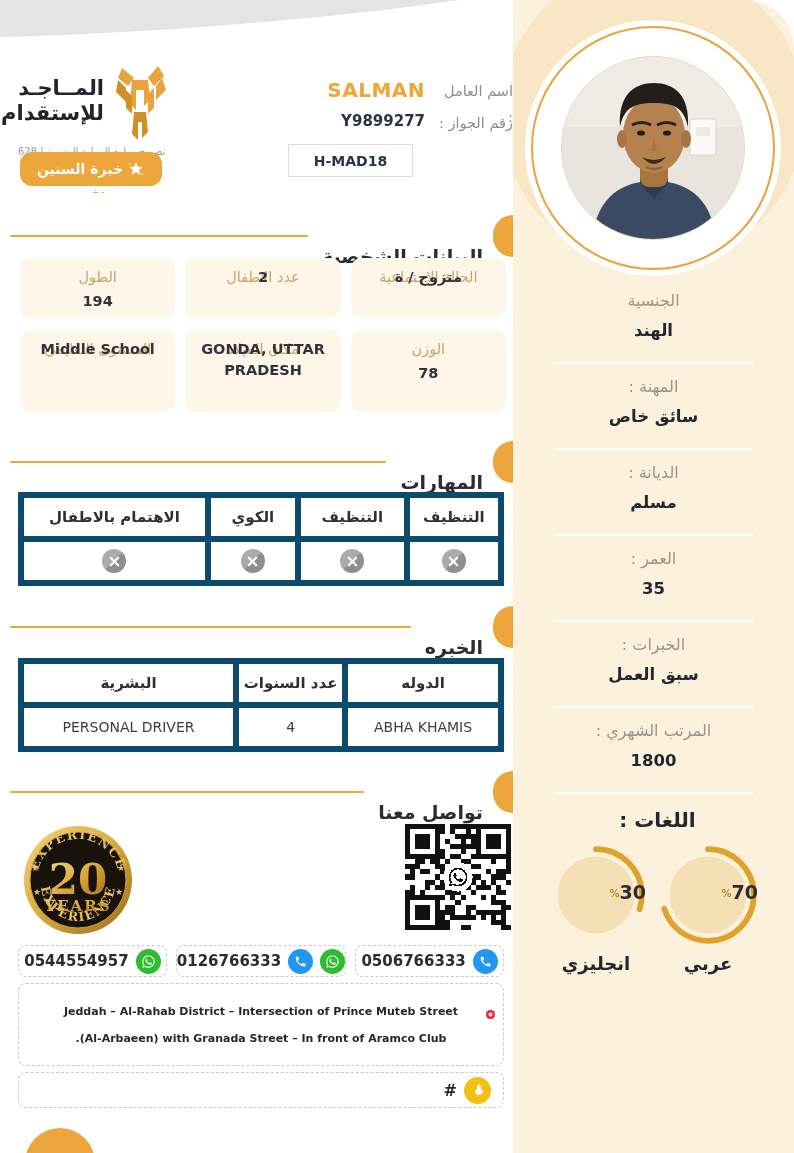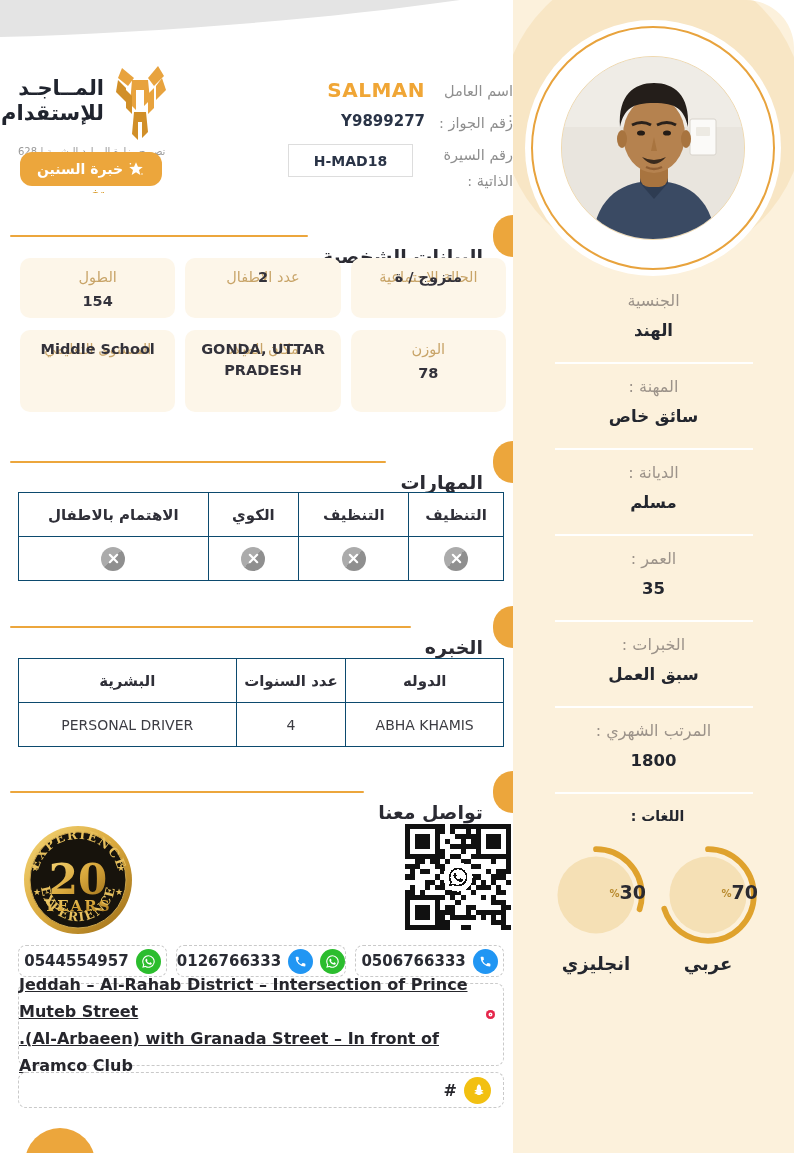--- a/index.html
+++ b/index.html
@@ -43,39 +43,39 @@
   
   .cards { position:absolute; left:20px; top:258px; width:486px; direction:rtl;
     display:grid; grid-template-columns:1fr 1fr 1fr; grid-template-rows:60px 82px; gap:12px 10px; }
   .pcard { background:#FDF6E9; border-radius:10px; text-align:center; padding-top:8px; overflow:visible; }
   .pcard .lbl { color:#C8A468; font-size:14.5px; line-height:22px; }
   .pcard .val { color:#33323B; font-weight:bold; font-size:14.5px; line-height:21px; margin-top:3px; direction:rtl; }
   .pcard.ov .val { margin-top:-21px; }
 
   
   table.grid { position:absolute; left:18px; width:486px; border-collapse:collapse; direction:rtl; background:#fff; }
-  table.grid th, table.grid td { border:1px solid #0c4a6e; height:44px; text-align:center; vertical-align:middle; }
+  table.grid th, table.grid td { border:6px solid #0c4a6e; height:44px; text-align:center; vertical-align:middle; }
   table.grid th { font-size:15px; color:#2F2F38; font-weight:bold; }
   table.grid td { font-size:14px; color:#3C3C42; }
   .xicon { width:24px; height:24px; border-radius:50%; margin:0 auto; display:flex; align-items:center; justify-content:center;
     background:linear-gradient(135deg,#ababab 50%,#8f8f8f 50%); }
 
   
   .badge20 { position:absolute; left:22px; top:822px; width:112px; height:114px; }
   .qr { position:absolute; left:405px; top:824px; width:106px; height:106px; }
   .pills { position:absolute; left:18px; top:945px; width:486px; direction:rtl; display:flex; gap:9px; }
   .pill { flex:1; height:32px; border:1.5px dashed #C9C9C9; border-radius:8px; background:#fff;
     display:flex; align-items:center; justify-content:center; gap:7px; direction:rtl; }
   .pill .num { color:#2A2C34; font-weight:bold; font-size:15px; direction:ltr; }
   .cicon { width:25px; height:25px; border-radius:50%; display:flex; align-items:center; justify-content:center; flex:0 0 25px; }
   .cicon.wa { background:#2BBD2E; }
   .cicon.ph { background:#2196F3; }
   .addr { position:absolute; left:18px; top:983px; width:486px; height:83px; border:1.5px dashed #C9C9C9; border-radius:8px; background:#fff;
     display:flex; flex-direction:column; align-items:center; justify-content:center; }
-  .addr .l { color:#26262c; font-weight:bold; font-size:16px; line-height:27px;text-decoration:underline; }
+  .addr .l { color:#26262c; font-weight:bold; font-size:11px; line-height:27px; }
   .pin { position:absolute; right:8px; top:26px; width:9px; height:9px; border-radius:50%; background:#E5254A;
     box-shadow:inset 0 0 0 2.5px #E5254A, inset 0 0 0 4px #fff; }
   .snapbox { position:absolute; left:18px; top:1072px; width:486px; height:36px; border:1.5px dashed #C9C9C9; border-radius:8px; background:#fff;
     display:flex; align-items:center; justify-content:flex-end; padding-left:12px; direction:ltr; gap:7px; padding-right:12px; }
   .hash { color:#26262c; font-weight:bold; font-size:16px; }
   .snap { width:27px; height:27px; border-radius:50%; background:#F2C011; display:flex; align-items:center; justify-content:center; }
   .blob { position:absolute; left:25px; top:1128px; width:70px; height:70px; border-radius:50%; background:#ECA63C; }
 
   
   #sidebar { position:absolute; left:513px; top:0; width:281px; height:1153px; background:#FCF1DC;
@@ -83,21 +83,21 @@
   .sb-circle-top { position:absolute; left:-12px; top:-38px; width:304px; height:304px; border-radius:50%; background:#F8E6C5; }
   .sb-white-circle { position:absolute; left:12px; top:20px; width:256px; height:256px; border-radius:50%; background:#fff; }
   .sb-ring { position:absolute; left:18px; top:26px; width:244px; height:244px; border-radius:50%; border:2px solid #E8A33D; }
   .photo { position:absolute; left:48px; top:56px; width:184px; height:184px; border-radius:50%; overflow:hidden; background:#E7E3DC;
     border:1px solid #f0d9ae; }
   .sb-fields { position:absolute; left:0; top:280px; width:281px; text-align:center; direction:rtl; }
   .sb-field { padding:8px 0 14px 0; }
   .sb-lbl { color:#9C938A; font-size:16px; line-height:26px; }
   .sb-val { color:#23262E; font-weight:bold; font-size:16.5px; line-height:30px; margin-top:2px;text-align:center; }
   .sb-div { width:198px; height:2px; background:rgba(255,255,255,.95); margin:2px auto 2px auto; }
-  .sb-langlabel { color:#23262E; font-weight:bold; font-size:14px; margin:14px 0 10px 0;padding-left:8px; }
+  .sb-langlabel { color:#23262E; font-weight:bold; font-size:20px; margin:14px 0 10px 0;padding-left:8px; }
   .donuts { position:absolute; left:0; top:845px; width:281px; height:160px; }
   .donut { position:absolute; width:100px; height:118px; text-align:center; }
   .donut.d0 { left:145px; top:0; }
   .donut.d1 { left:33px; top:0; }
   .donut svg { display:block; }
   .donut .pct { position:absolute; left:0; top:36px; width:100px; text-align:right; color:#2A2A31; font-weight:bold; font-size:19px; }
   .donut .pct small { font-size:10px; color:#B98B2F; font-weight:bold; vertical-align:2px; }
   .donut .dname { margin-top:8px; color:#23262E; font-weight:bold; font-size:18px; direction:rtl; }
 </style>
 </head>
@@ -141,42 +141,41 @@
       </svg>
       <span>خبرة السنين</span>
     </div>
     <div class="badge-partial">تفت</div>
 
     <div class="idblock">
       <div class="idlbl" style="right:0; top:6px; width:72px;">اسم العامل :</div>
       <div class="idlbl" style="right:0; top:38px; white-space:nowrap;">رقم الجواز :</div>
       <div class="idval-name">SALMAN</div>
       <div class="idval-pass">Y9899277</div>
-      <div class="idlbl" style="right:0; top:70px; width:78px;">رقم السيرة الذاتية :</div>
       <div class="idval-cv">H-MAD18</div>
     </div>
 
     <div class="sec" style="top:214px;">
       <span class="sec-dot"></span>
       <span class="sec-title">البيانات الشخصية</span>
       <span class="sec-line"></span>
     </div>
 
     <div class="cards">
       <div class="pcard ov">
         <div class="lbl">الحالة الاجتماعية</div>
         <div class="val">متزوج / ة</div>
       </div>
       <div class="pcard ov">
         <div class="lbl">عدد الاطفال</div>
         <div class="val">2</div>
       </div>
       <div class="pcard">
         <div class="lbl">الطول</div>
-        <div class="val">154</div>
+        <div class="val">194</div>
       </div>
       <div class="pcard">
         <div class="lbl">الوزن</div>
         <div class="val">78</div>
       </div>
       <div class="pcard ov">
         <div class="lbl">مكان الميلاد</div>
         <div class="val">GONDA, UTTAR PRADESH</div>
       </div>
       <div class="pcard ov">

